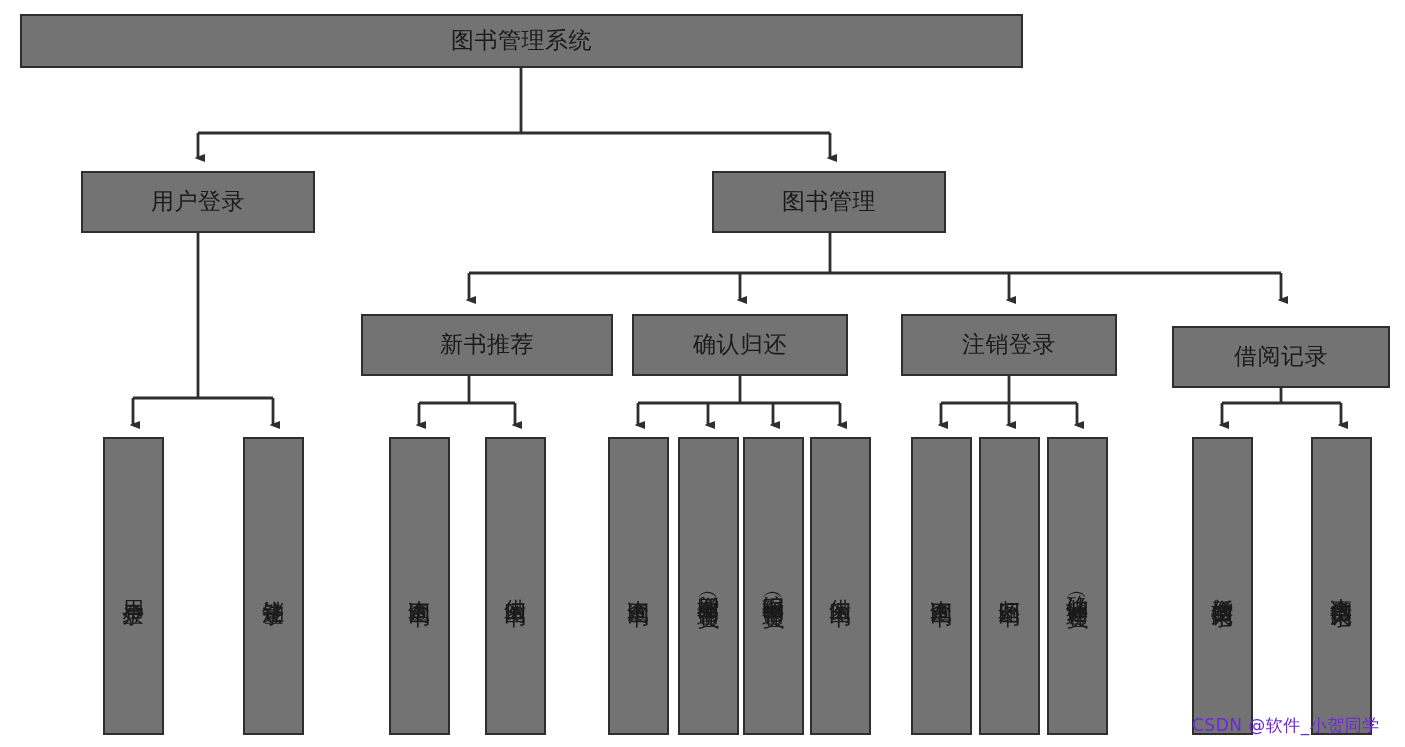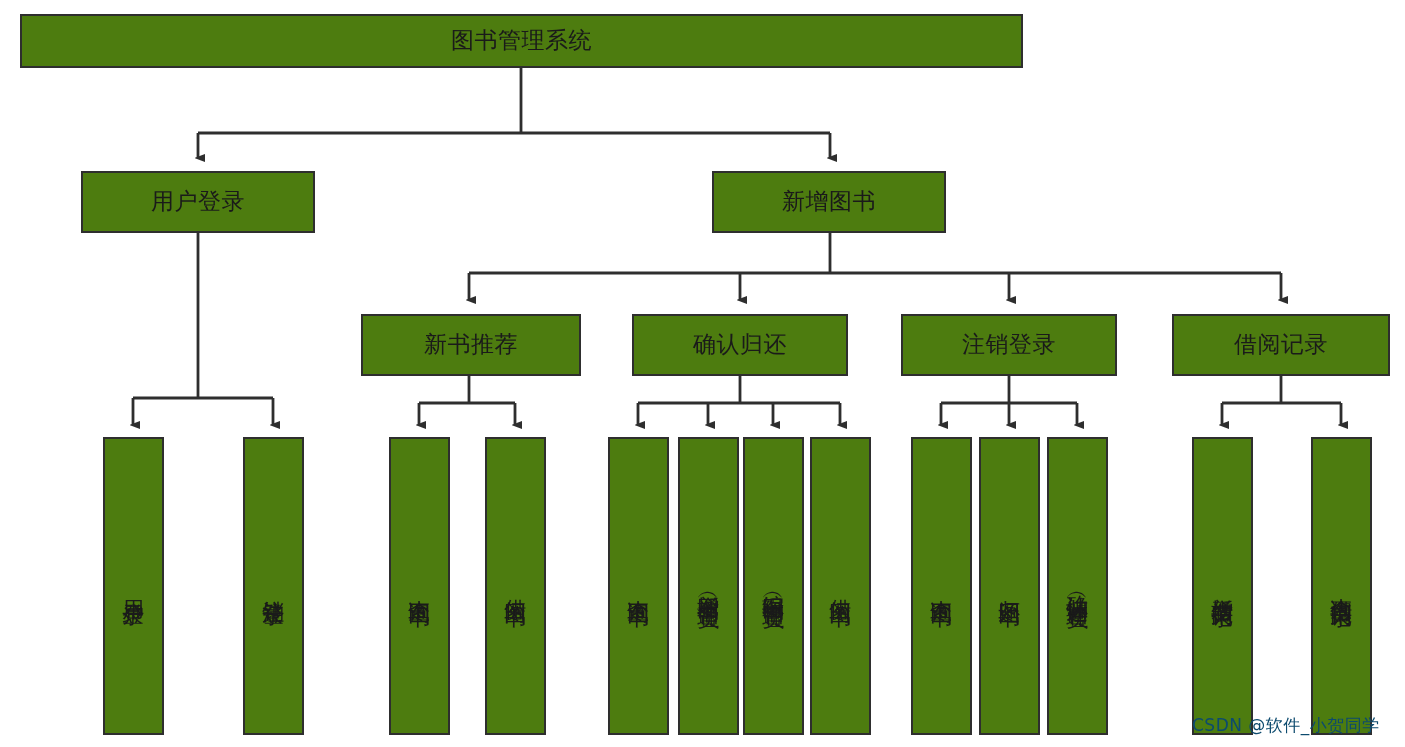--- a/index.html
+++ b/index.html
@@ -21,21 +21,21 @@
     position: absolute;
     left: 0;
     top: 0;
     width: 1405px;
     height: 747px;
   }
   .node {
     position: absolute;
     box-sizing: border-box;
     border: 2.5px solid #2e2e2e;
-    background: #4d7c0f;
+    background: #737373;
     display: flex;
     align-items: center;
     justify-content: center;
     color: #1a1a1a;
     z-index: 2;
   }
   .node-h {
     font-size: 23px;
     letter-spacing: 0.5px;
     line-height: 1.2;
@@ -55,21 +55,21 @@
   .node-v > span {
     writing-mode: vertical-rl;
     text-orientation: upright;
     display: block;
   }
   .watermark {
     position: absolute;
     left: 1192px;
     top: 714px;
     font-size: 17px;
-    color: #0c4a6e;
+    color: #6d28d9;
     white-space: nowrap;
     z-index: 3;
     letter-spacing: 0.5px;
   }
 </style>
 </head>
 <body>
 
 <div id="canvas">
 
@@ -124,33 +124,33 @@
   </svg>
 
   <div class="node node-h" style="left:20px; top:14px; width:1003px; height:54px;">
     <span>图书管理系统</span>
   </div>
 
   <div class="node node-h" style="left:81px; top:171px; width:234px; height:62px;">
     <span>用户登录</span>
   </div>
   <div class="node node-h" style="left:712px; top:171px; width:234px; height:62px;">
-    <span>新增图书</span>
+    <span>图书管理</span>
   </div>
 
-  <div class="node node-h" style="left:361px; top:314px; width:220px; height:62px;">
+  <div class="node node-h" style="left:361px; top:314px; width:252px; height:62px;">
     <span>新书推荐</span>
   </div>
   <div class="node node-h" style="left:632px; top:314px; width:216px; height:62px;">
     <span>确认归还</span>
   </div>
   <div class="node node-h" style="left:901px; top:314px; width:216px; height:62px;">
     <span>注销登录</span>
   </div>
-  <div class="node node-h" style="left:1172px; top:314px; width:218px; height:62px;">
+  <div class="node node-h" style="left:1172px; top:326px; width:218px; height:62px;">
     <span>借阅记录</span>
   </div>
 
   <div class="node node-v" style="left:103px; top:437px; width:61px; height:298px;">
     <span>用户登录</span>
   </div>
   <div class="node node-v" style="left:243px; top:437px; width:61px; height:298px;">
     <span>注销登录</span>
   </div>
 

